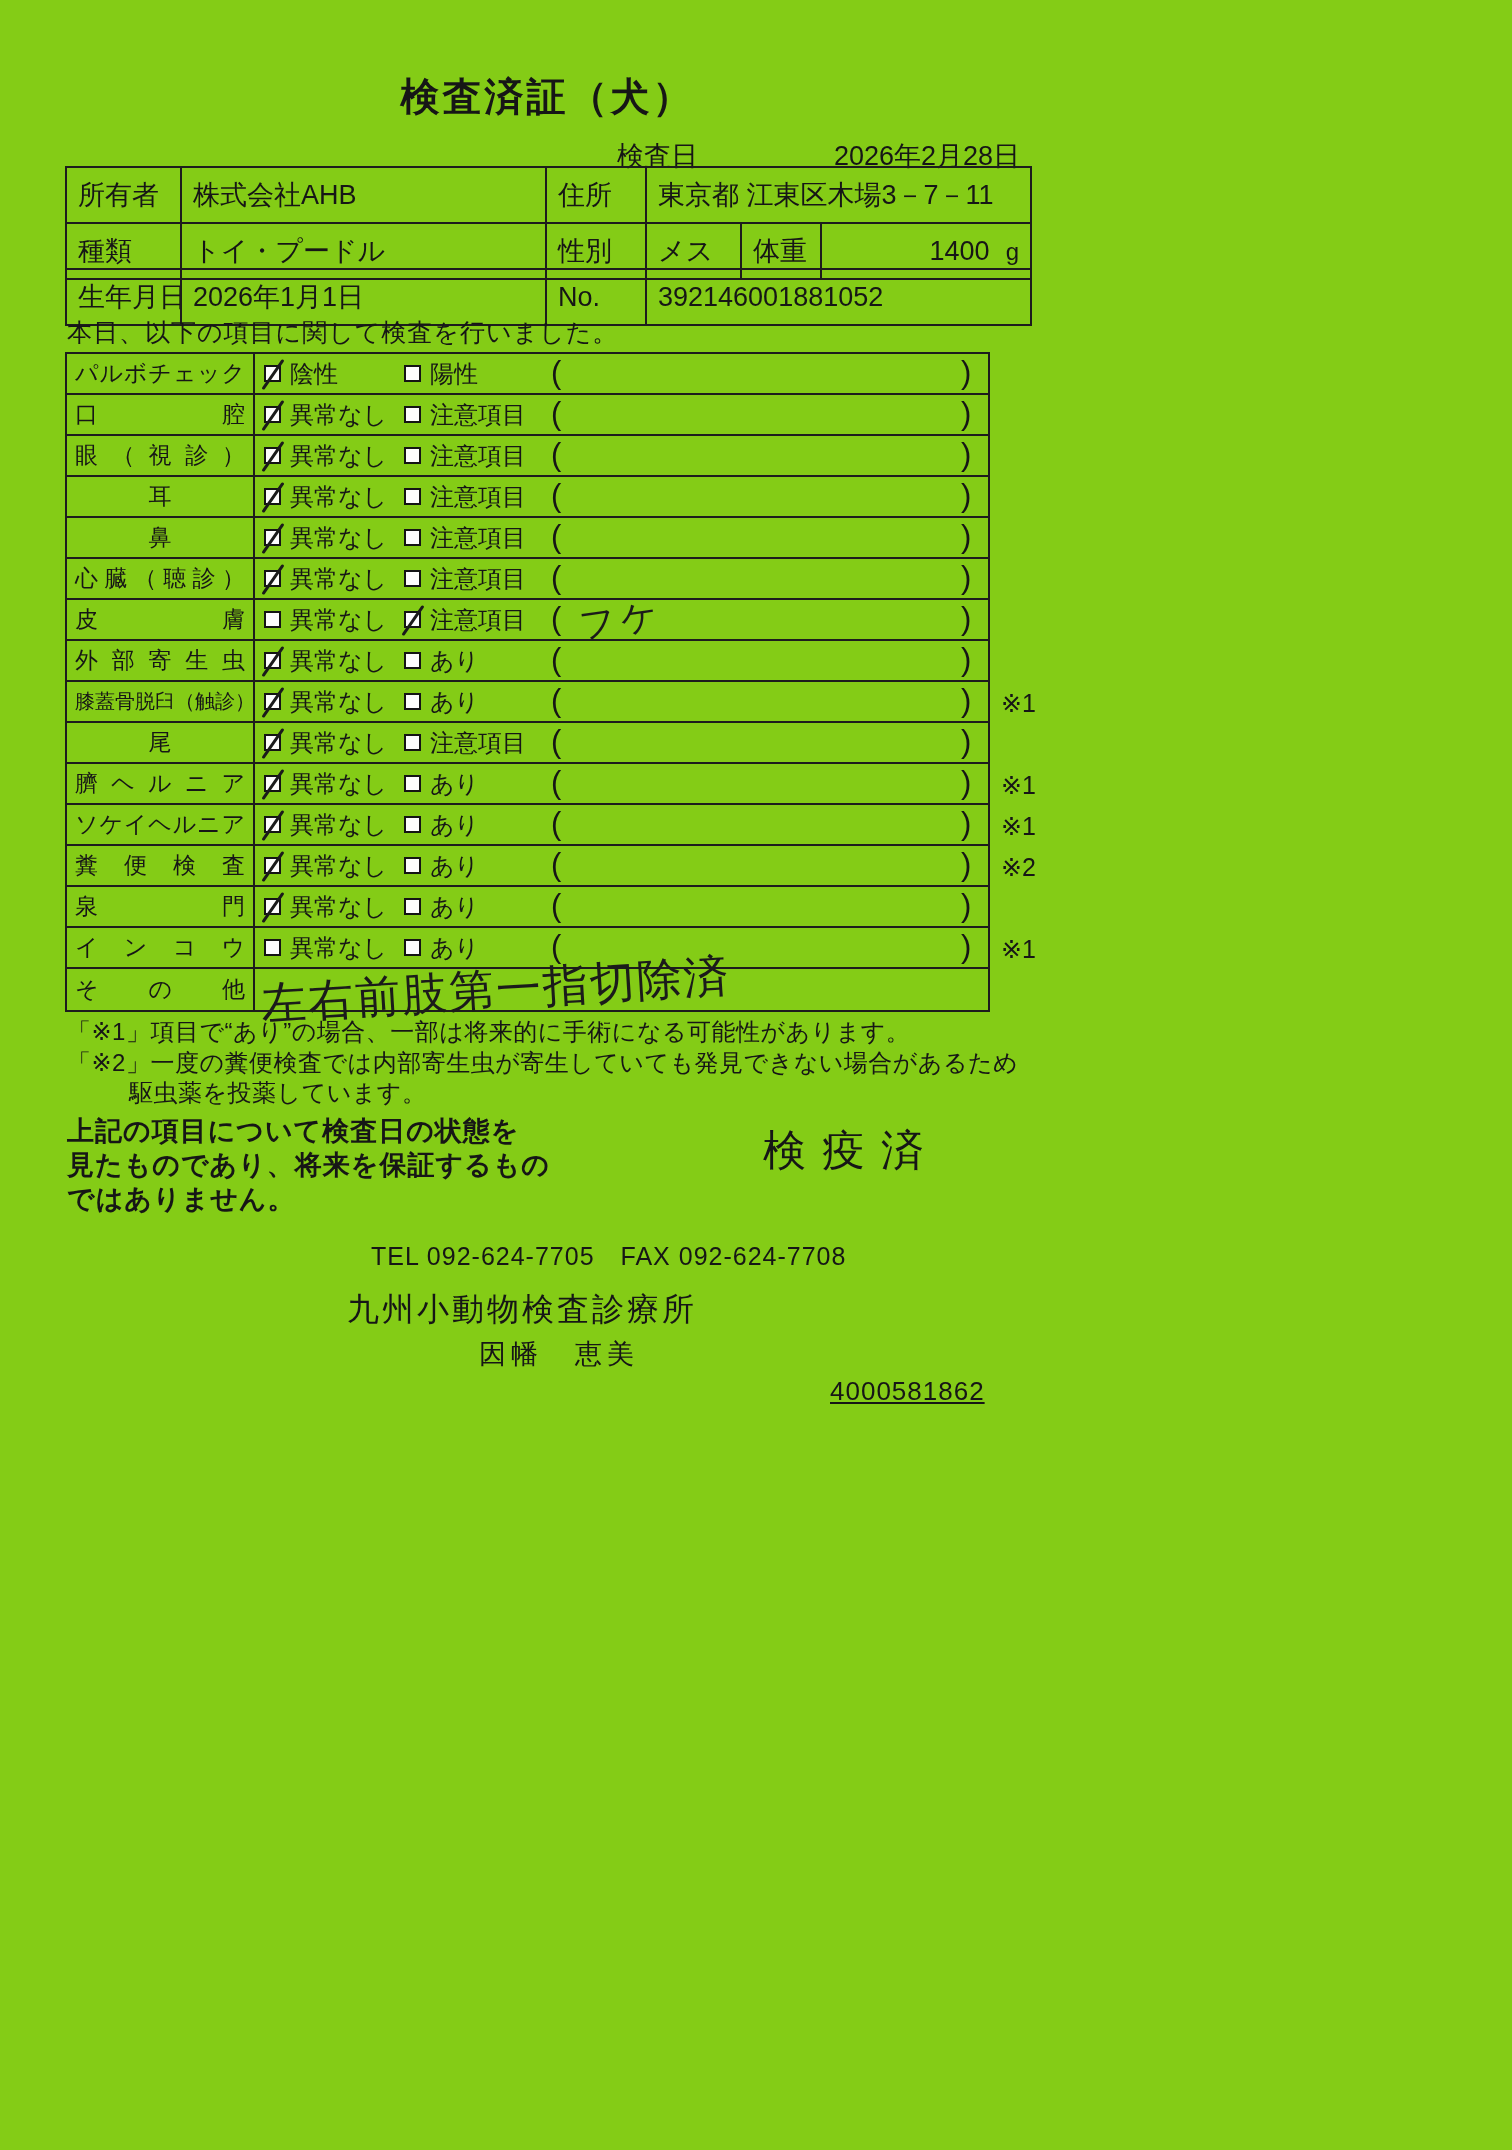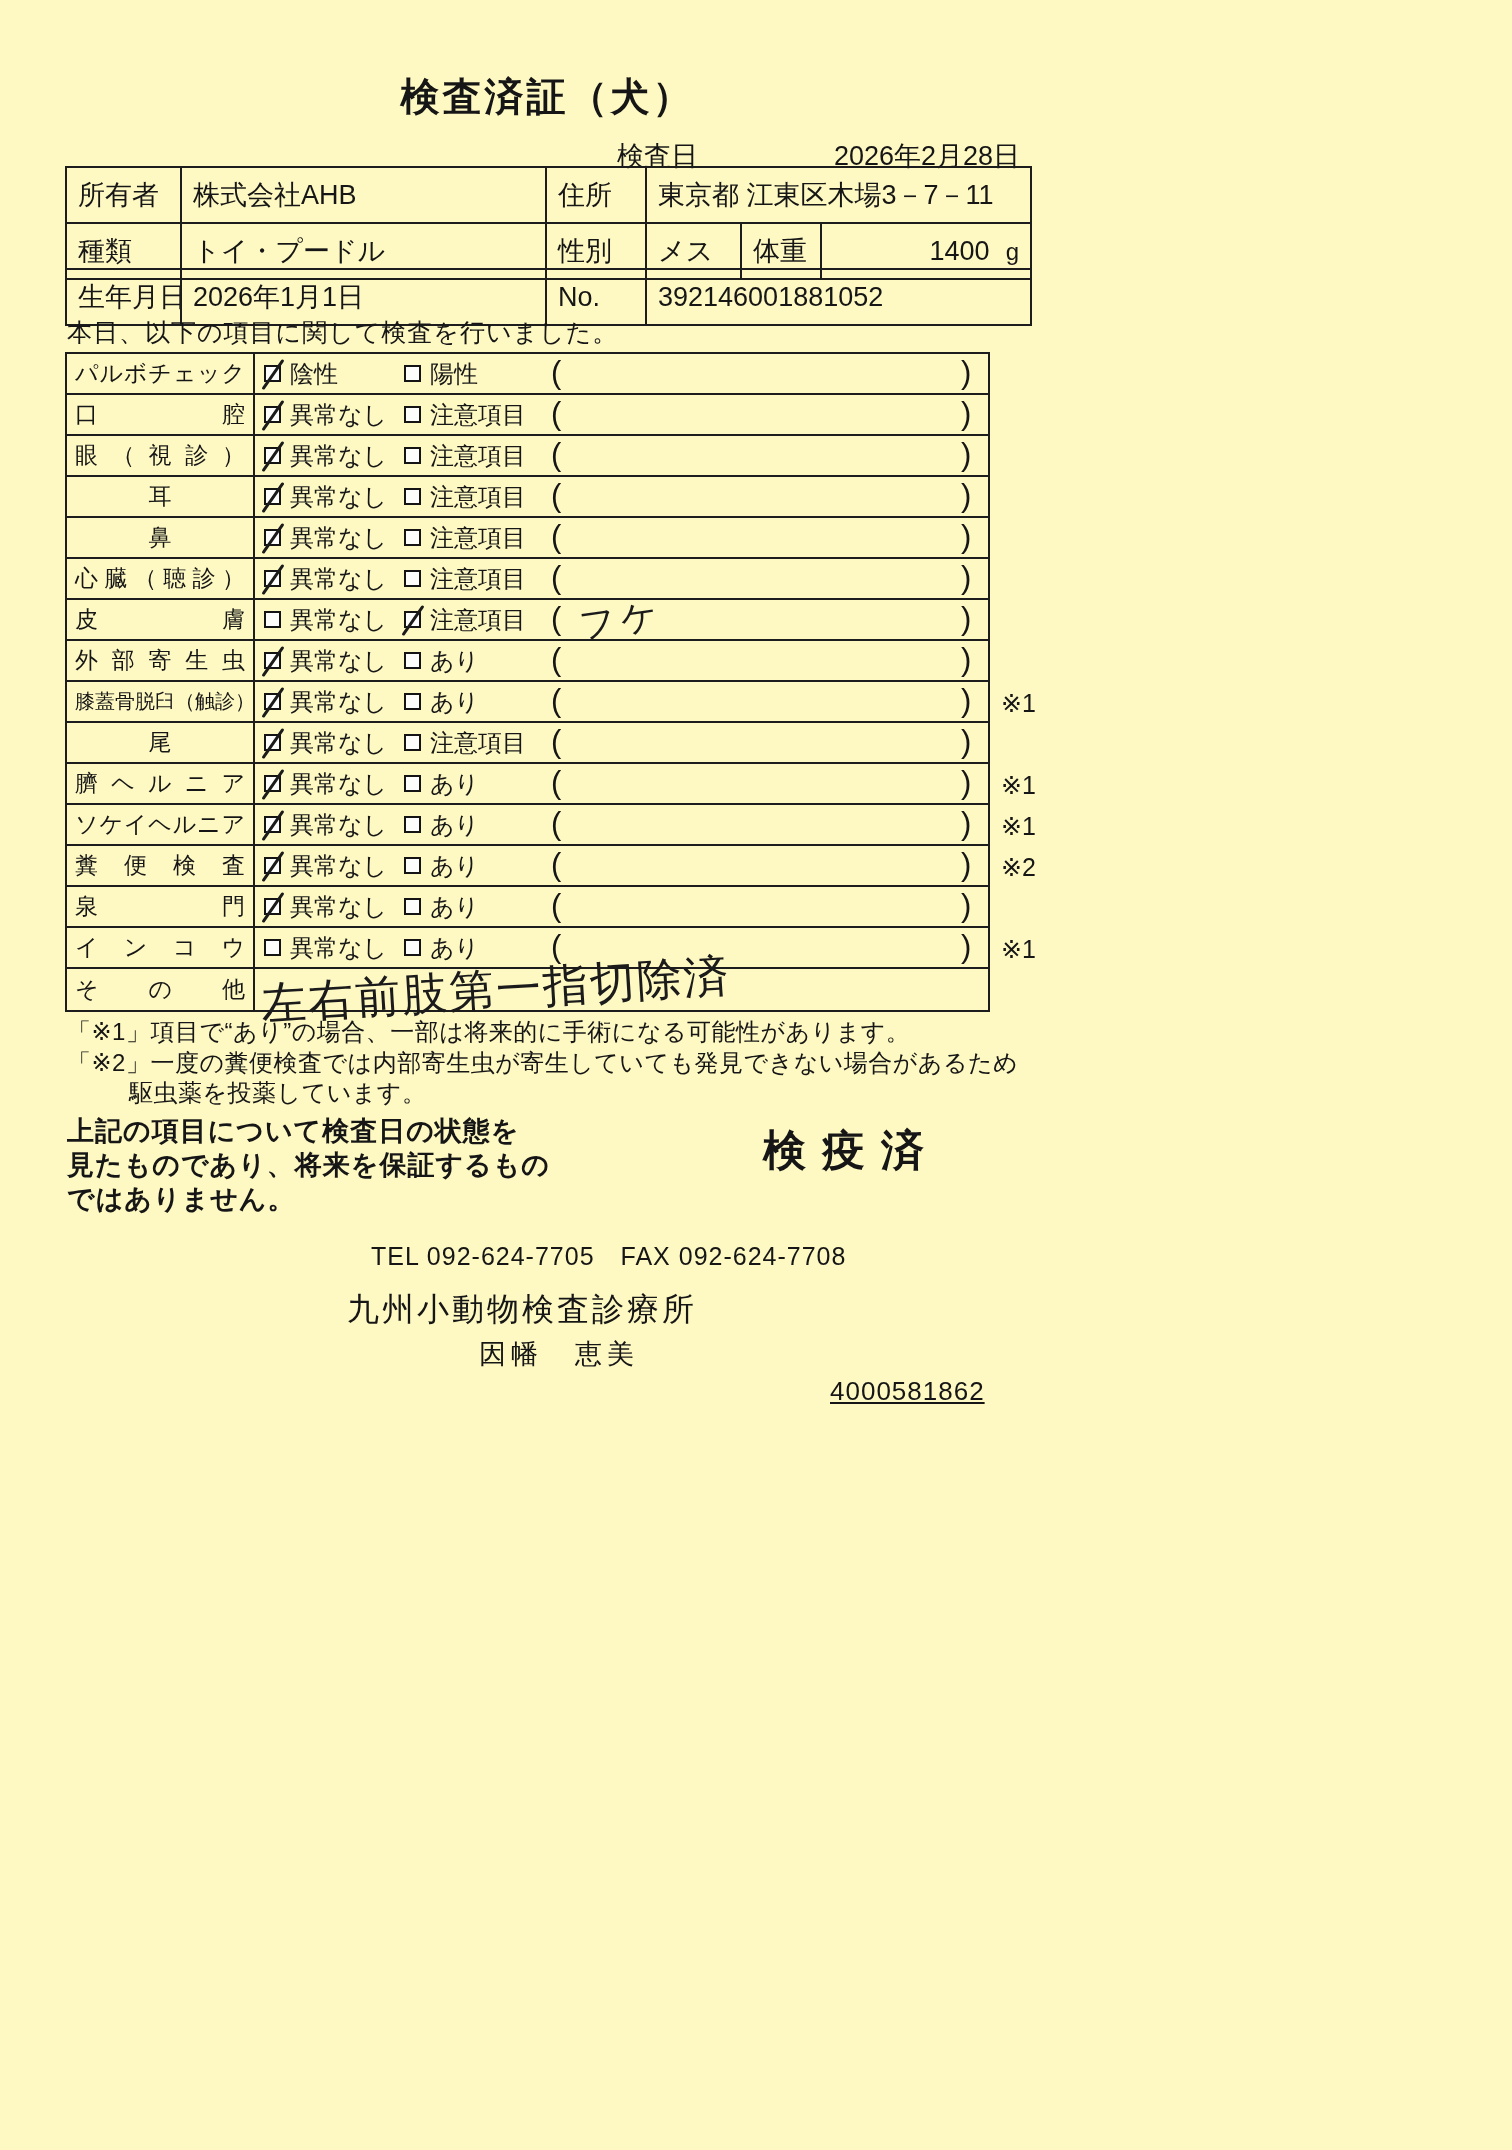--- a/index.html
+++ b/index.html
@@ -1,18 +1,18 @@
 <!DOCTYPE html>
 <html><head>
 <meta charset="utf-8">
 <style>
   * { margin:0; padding:0; box-sizing:border-box; }
   html,body { background:#e8e8e8; }
   body { font-family:"Liberation Sans","DejaVu Sans",sans-serif; color:#161616; }
-  .page { position:relative; width:1512px; height:2150px; background:#fef9c3; overflow:hidden; }
+  .page { position:relative; width:1512px; height:2150px; background:#84cc16; overflow:hidden; }
   .content { position:absolute; left:65px; top:0; width:965px; height:2150px; }
 
   .title { position:absolute; top:70px; left:0; width:100%; text-align:center;
            font-size:39px; font-weight:bold; letter-spacing:3px; }
 
   .date-row { position:absolute; top:138px; left:0; width:965px; height:32px; font-size:27px; }
   .date-label { position:absolute; left:552px; }
   .date-value { position:absolute; right:10px; }
 
   table.info { position:absolute; left:0; width:965px; border-collapse:collapse; table-layout:fixed; font-size:27px; }
@@ -50,21 +50,21 @@
                 letter-spacing:2px; white-space:nowrap; color:#1b1b1b; }
 
   .fn { position:absolute; font-size:24px; letter-spacing:0.5px; }
   .fn1 { top:1016px; left:2px; }
   .fn2 { top:1047px; left:2px; }
   .fn3 { top:1077px; left:64px; }
 
   .disc { position:absolute; left:2px; font-size:27px; font-weight:bold; letter-spacing:1px;margin-top:11px; }
   .d1 { top:1102px; } .d2 { top:1136px; } .d3 { top:1170px; }
 
-  .stamp { position:absolute; left:698px; top:1122px; font-size:43px; font-weight:bold; letter-spacing:16px; }
+  .stamp { position:absolute; left:698px; top:1122px; font-size:43px; font-weight:normal; letter-spacing:16px; }
 
   .addr1 { position:absolute; top:1186px; left:278px; font-size:25px; }
   .postal { margin-right:42px; }
   .tel { position:absolute; top:1240px; left:306px; font-size:25px; letter-spacing:1px; }
   .clinic { position:absolute; top:1288px; left:282px; font-size:32px; letter-spacing:3px; }
   .person { position:absolute; top:1336px; left:414px; font-size:27px; letter-spacing:5px; }
   .serial { position:absolute; top:1376px; left:765px; font-size:26px; letter-spacing:1px;text-decoration:underline; }
 </style>
 </head>
 <body>

